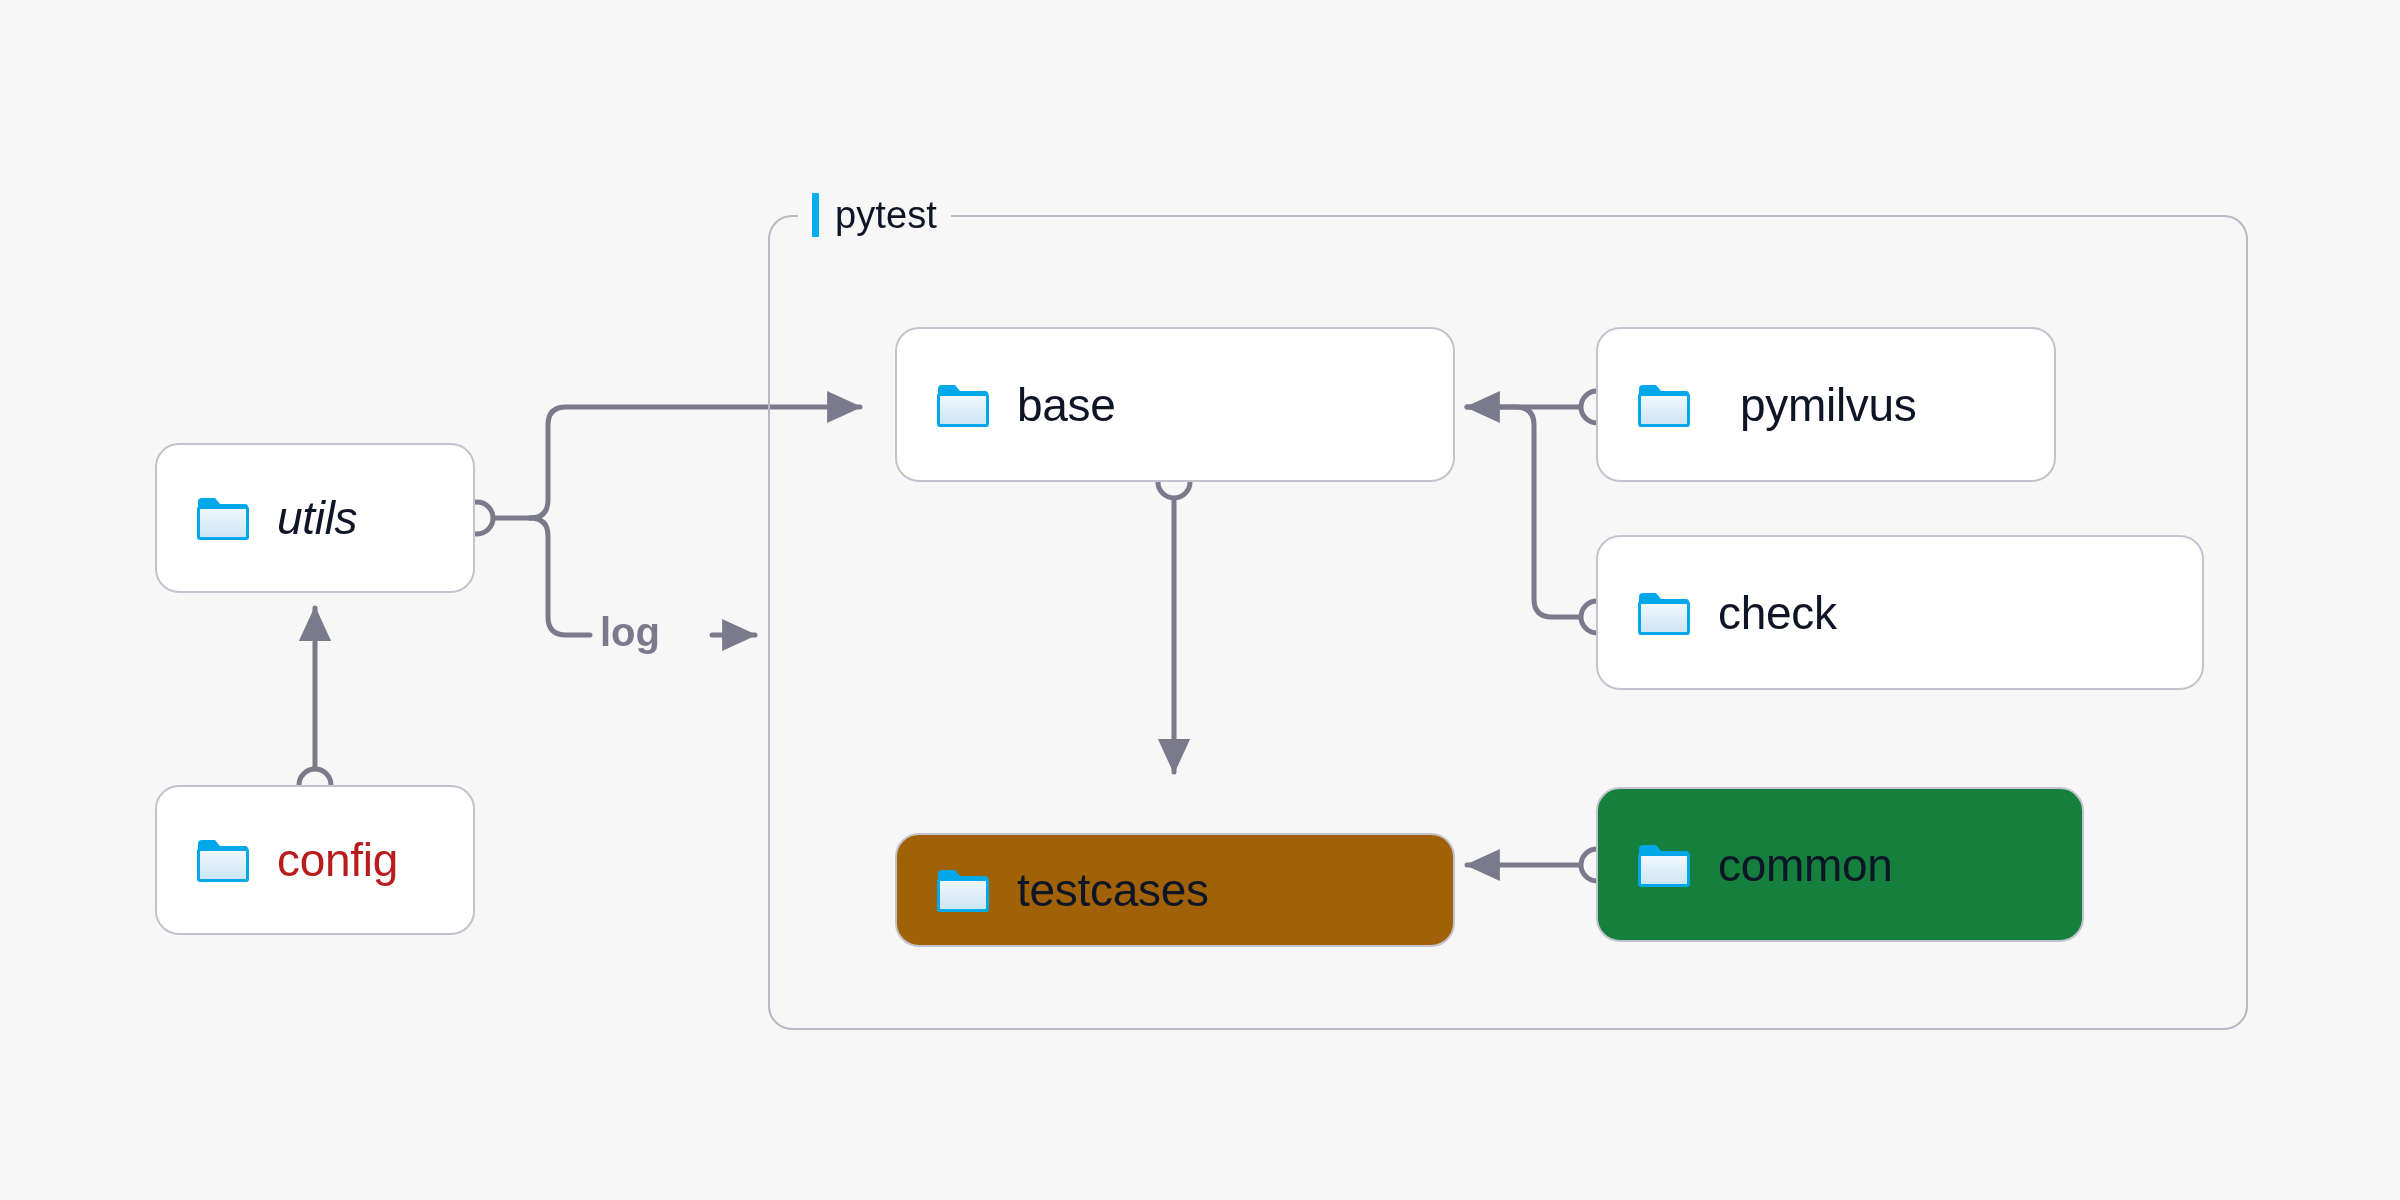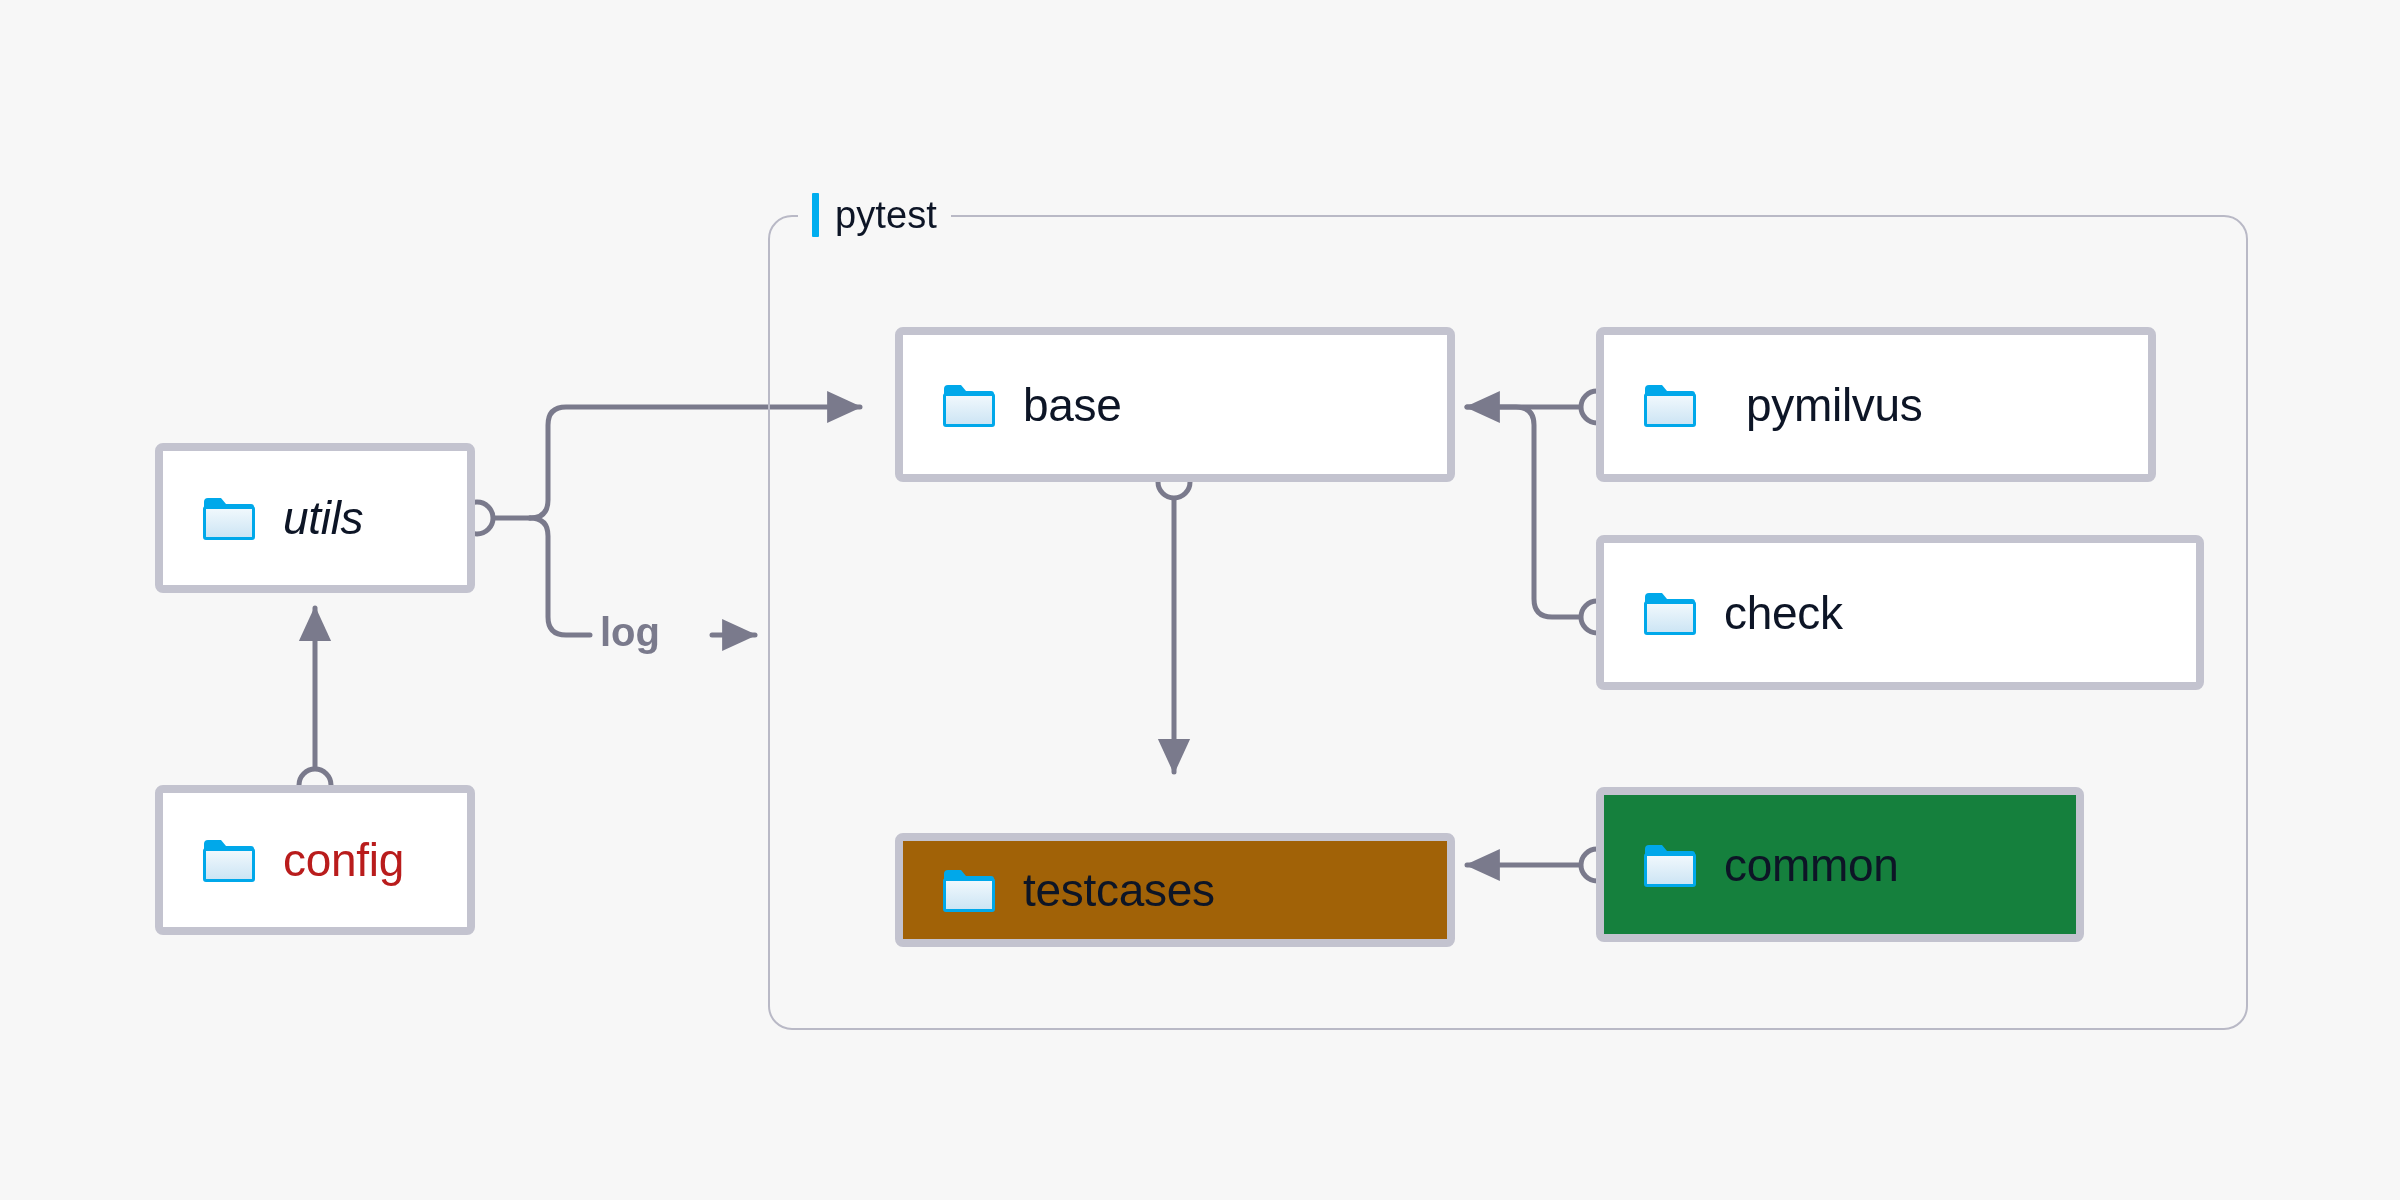--- a/index.html
+++ b/index.html
@@ -52,22 +52,22 @@
     color: #1a1a2e;
     letter-spacing: 0.1px;
     line-height: 1;
     white-space: nowrap;
   }
   
   .node {
     position: absolute;
     box-sizing: border-box;
     background: #ffffff;
-    border: 8px solid #15803d;
-    border-radius: 8px;
+    border: 2px solid #15803d;
+    border-radius: 24px;
     display: flex;
     align-items: center;
     padding-left: 38px;
     gap: 26px;
   }
   .node-label {
     font-size: 46px;
     color: #0d1526;
     letter-spacing: -0.3px;
     white-space: nowrap;
@@ -163,21 +163,21 @@
         </svg>
         <span class="node-label" style="color: rgb(13, 21, 38);">base</span>
       </div>
       <div class="node" style="left: 895px; top: 833px; width: 560px; height: 114px; background: #a16207; border-color: rgb(195, 195, 207);">
         <svg class="folder-icon" viewBox="0 0 56 48">
           <path d="M3 8 Q3 4 7 4 L20 4 L25 10 L50 10 Q53 10 53 13 L53 18 L3 18 Z" fill="#00a8ea"></path>
           <rect x="3.5" y="13.5" width="49" height="31" rx="1.5" fill="url(#folderGrad)" stroke="#00a8ea" stroke-width="3"></rect>
         </svg>
         <span class="node-label" style="color: rgb(13, 21, 38);">testcases</span>
       </div>
-      <div class="node" style="left: 1596px; top: 327px; width: 560px; height: 155px; background: rgb(255, 255, 255); border-color: rgb(195, 195, 207); gap: 48px;">
+      <div class="node" style="left: 1596px; top: 327px; width: 460px; height: 155px; background: rgb(255, 255, 255); border-color: rgb(195, 195, 207); gap: 48px;">
         <svg class="folder-icon" viewBox="0 0 56 48">
           <path d="M3 8 Q3 4 7 4 L20 4 L25 10 L50 10 Q53 10 53 13 L53 18 L3 18 Z" fill="#00a8ea"></path>
           <rect x="3.5" y="13.5" width="49" height="31" rx="1.5" fill="url(#folderGrad)" stroke="#00a8ea" stroke-width="3"></rect>
         </svg>
         <span class="node-label" style="color: rgb(13, 21, 38);">pymilvus</span>
       </div>
       <div class="node" style="left: 1596px; top: 535px; width: 608px; height: 155px; background: rgb(255, 255, 255); border-color: rgb(195, 195, 207);">
         <svg class="folder-icon" viewBox="0 0 56 48">
           <path d="M3 8 Q3 4 7 4 L20 4 L25 10 L50 10 Q53 10 53 13 L53 18 L3 18 Z" fill="#00a8ea"></path>
           <rect x="3.5" y="13.5" width="49" height="31" rx="1.5" fill="url(#folderGrad)" stroke="#00a8ea" stroke-width="3"></rect>

